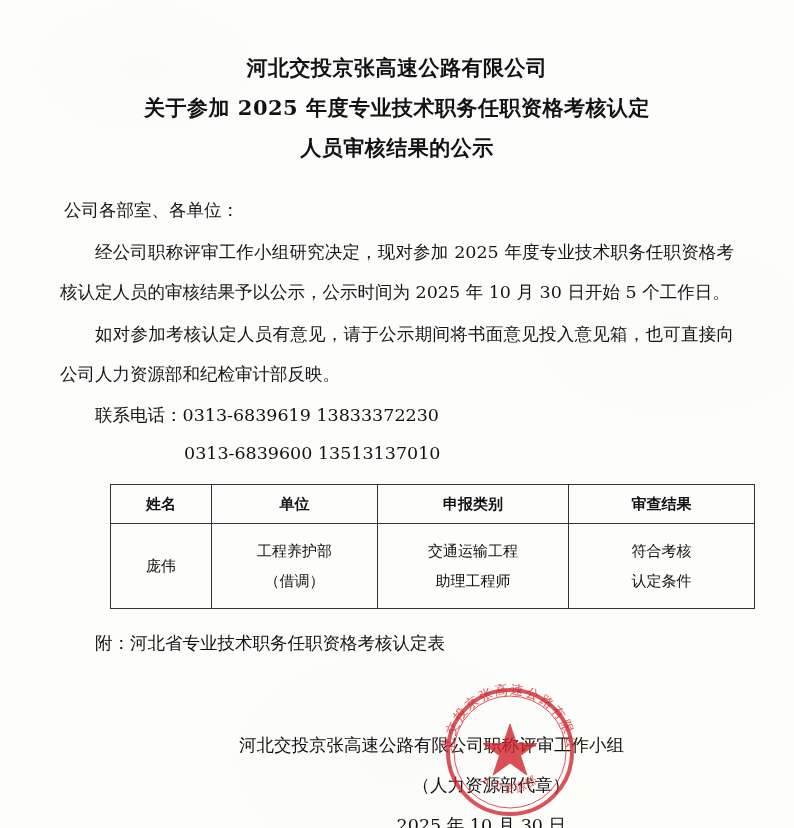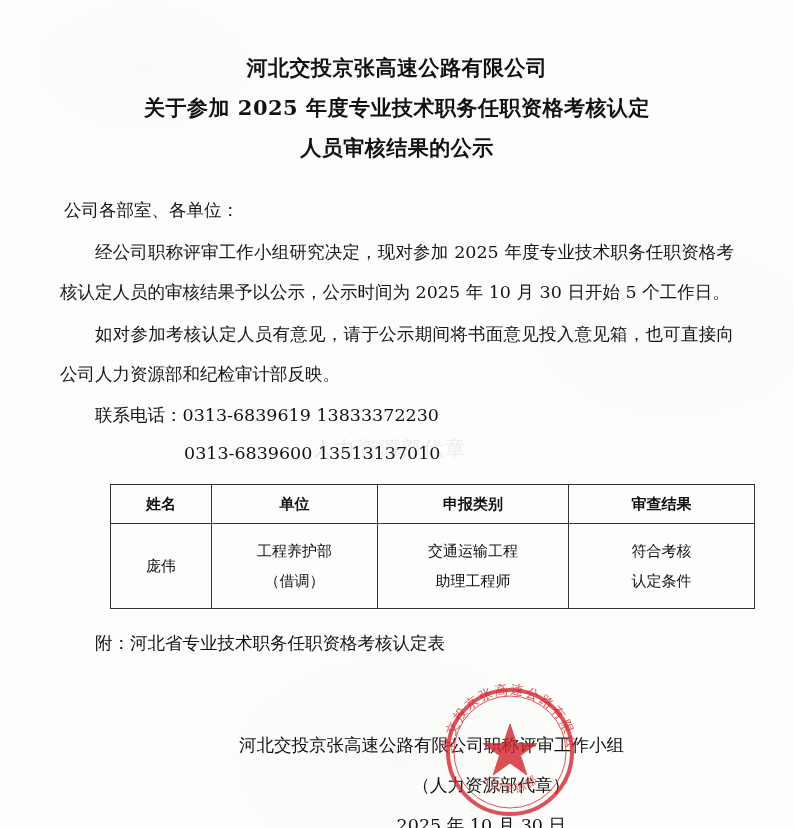--- a/index.html
+++ b/index.html
@@ -156,21 +156,20 @@
     <div class="para">如对参加考核认定人员有意见，请于公示期间将书面意见投入意见箱，也可直接向公司人力资源部和纪检审计部反映。</div>
   </div>
 
   <div class="contact-block">
     <div class="contact-line-1">
       <span>联系电话：</span><span>0313-6839619    13833372230</span>
     </div>
     <div class="contact-line-2">0313-6839600    13513137010</div>
   </div>
 
-  <div class="watermark">人力资源部代章</div>
 
   <table class="result-table">
     <thead>
       <tr>
         <th style="width:100px">姓名</th>
         <th style="width:165px">单位</th>
         <th style="width:190px">申报类别</th>
         <th style="width:185px">审查结果</th>
       </tr>
     </thead>

